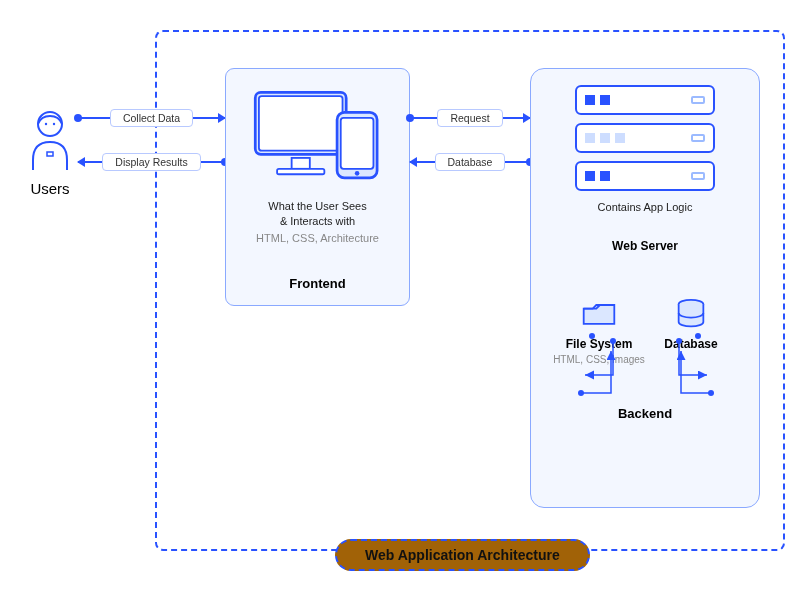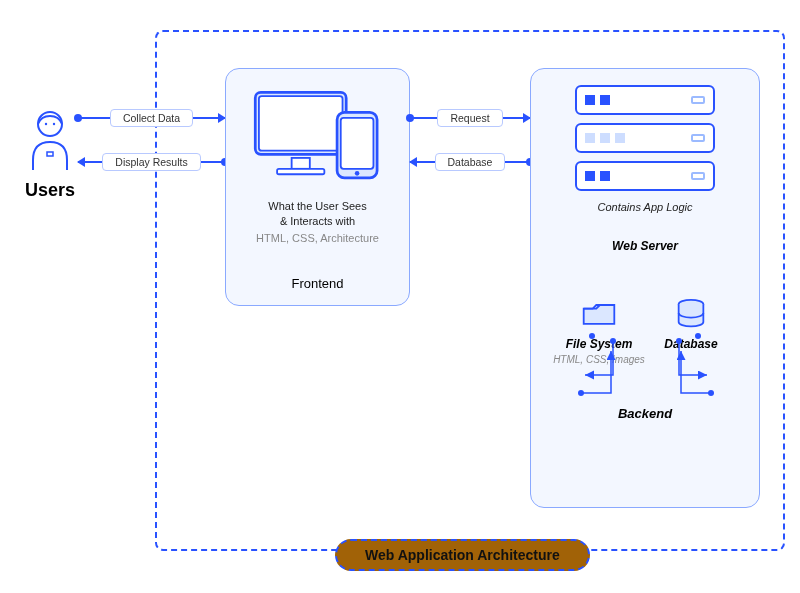--- a/index.html
+++ b/index.html
@@ -35,53 +35,52 @@
 
   
   .user {
     position: absolute;
     left: 20px;
     top: 110px;
     width: 60px;
     text-align: center;
   }
   .user svg { width: 42px; height: 60px; }
-  .user-label { font-weight: 700; font-size: 18px; margin-top: 6px; }
+  .user-label { font-weight: 400; font-size: 15px; margin-top: 6px; }
 
   
   .frontend-box {
     position: absolute;
     left: 225px;
     top: 68px;
     width: 185px;
     height: 238px;
     border: 1.5px solid #8aa9ff;
-    border-radius: 14px;
+    border-radius: 9px;
     background: #f3f7ff;
     padding: 18px 12px 10px;
     text-align: center;
   }
   .frontend-box svg.device { width: 140px; height: 100px; }
   .fb-desc1 { font-size: 11px; color: #222; margin-top: 8px; line-height: 1.4; }
   .fb-desc2 { font-size: 11px; color: #888; margin-top: 2px; }
-  .fb-title { font-weight: 400; font-size: 13px; margin-top: 32px; }
+  .fb-title { font-weight: 700; font-size: 13px; margin-top: 32px; }
 
   
   .backend-box {
     position: absolute;
     left: 530px;
     top: 68px;
     width: 230px;
     height: 440px;
     border: 1.5px solid #8aa9ff;
     border-radius: 14px;
     background: #f3f7ff;
     padding: 16px 12px 10px;
     text-align: center;
-    font-style: italic;
   }
   .server-rack { margin: 0 auto 10px; width: 140px; }
   .server-unit {
     height: 30px;
     border: 2px solid #2952ff;
     border-radius: 6px;
     background: #fff;
     margin-bottom: 8px;
     display: flex;
     align-items: center;

